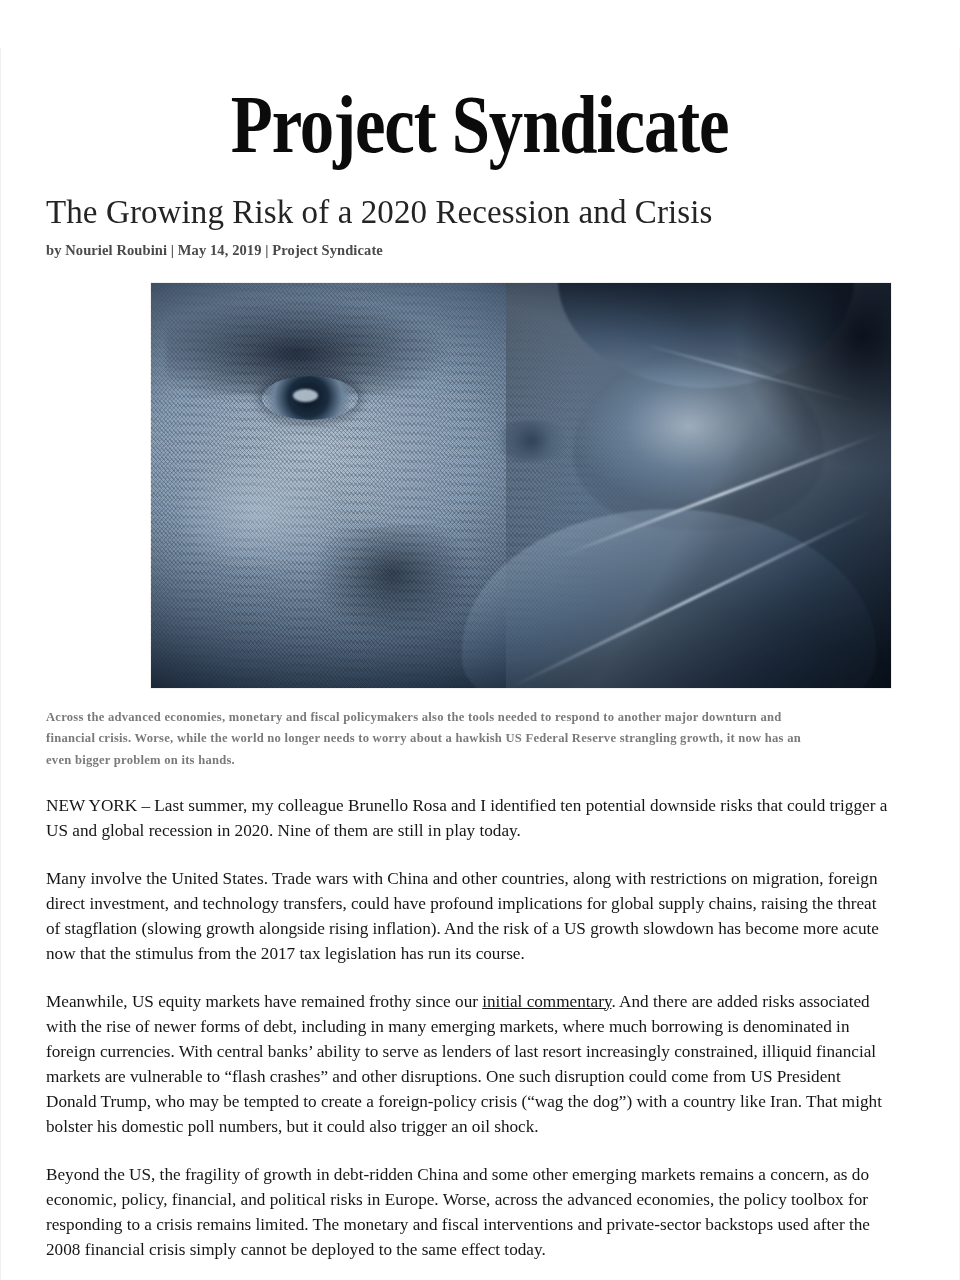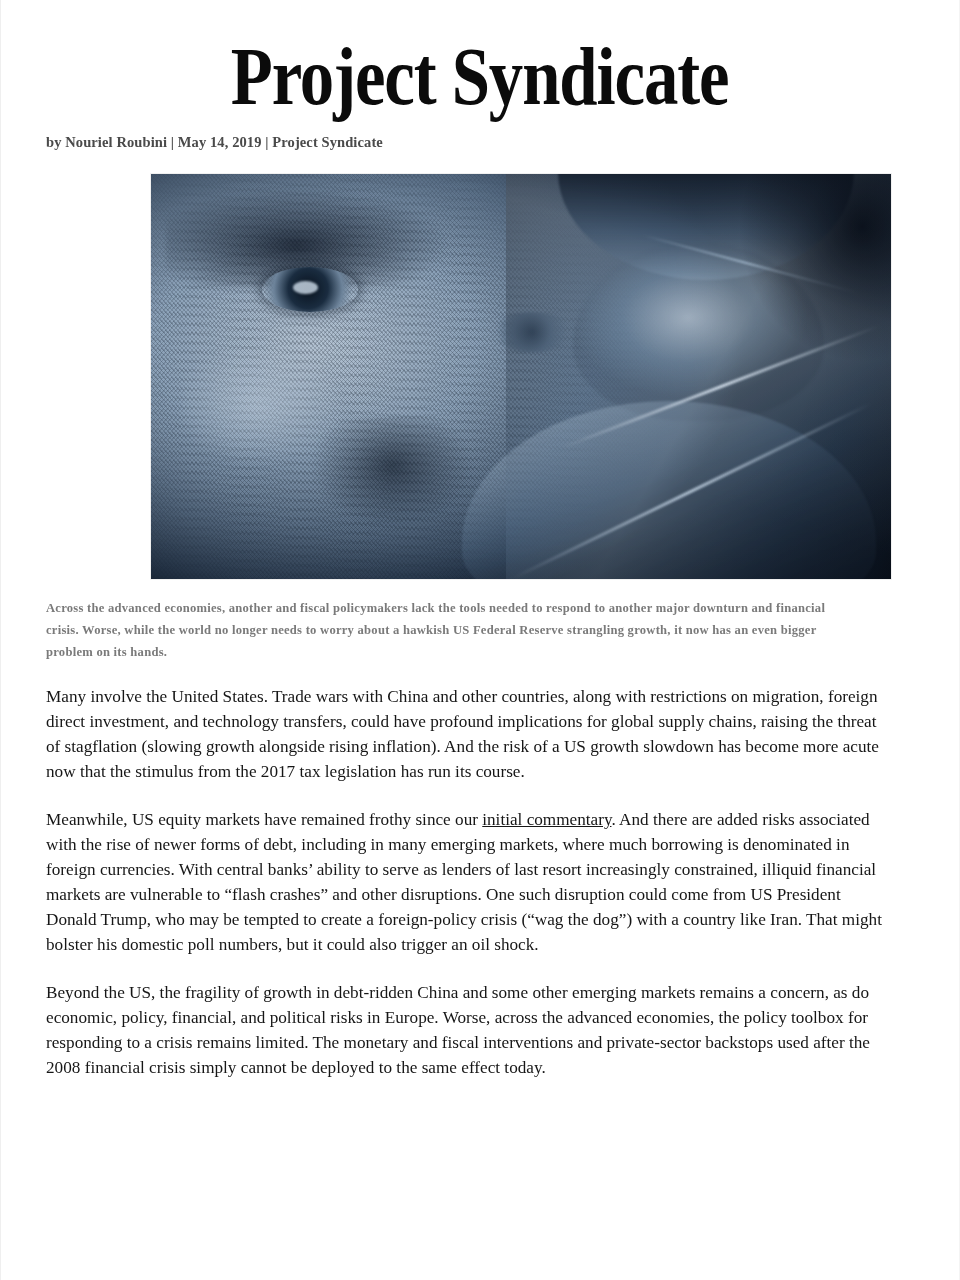--- a/index.html
+++ b/index.html
@@ -26,20 +26,21 @@
     border-left: 1px solid #efefef;
     border-right: 1px solid #f4f4f4;
   }
 
   
   .masthead {
     width: 100%;
     text-align: center;
     padding-top: 40px;
     padding-bottom: 10px;
+    margin-top: 48px;
   }
   .masthead-logo {
     display: inline-block;
     font-family: "Liberation Serif", "DejaVu Serif", serif;
     font-weight: 700;
     font-size: 74px;
     line-height: 0.98;
     letter-spacing: -1.2px;
     color: #0b0b0b;
     transform: scaleX(0.93) scaleY(1.12);
@@ -231,20 +232,21 @@
 <body>
 
 <div class="page">
 
   <header class="masthead">
     <div class="masthead-logo">Project Syndicate</div>
   </header>
 
   <div class="article">
 
+    <h1 class="headline">The Growing Risk of a 2020 Recession and Crisis</h1>
 
     <div class="byline">by Nouriel Roubini | May 14, 2019 | Project Syndicate</div>
 
     <div class="hero-wrap">
       <figure class="hero">
         <span class="bg-base"></span>
         <span class="note-texture"></span>
         <span class="brow"></span>
         <span class="cheek-hi"></span>
         <span class="eye-left"></span>
@@ -256,22 +258,23 @@
         <span class="glass-lower"></span>
         <span class="glass-edge-1"></span>
         <span class="glass-edge-2"></span>
         <span class="glass-edge-3"></span>
         <span class="dark-corner"></span>
         <span class="tint"></span>
         <span class="vignette"></span>
       </figure>
     </div>
 
-    <div class="caption">Across the advanced economies, another and fiscal policymakers lack the tools needed to respond to another major downturn and financial crisis. Worse, while the world no longer needs to worry about a hawkish US Federal Reserve strangling growth, it now has an even bigger problem on its hands.</div>
+    <div class="caption">Across the advanced economies, monetary and fiscal policymakers also the tools needed to respond to another major downturn and financial crisis. Worse, while the world no longer needs to worry about a hawkish US Federal Reserve strangling growth, it now has an even bigger problem on its hands.</div>
 
     <div class="body-copy">
+        <p>NEW YORK – Last summer, my colleague Brunello Rosa and I identified ten potential downside risks that could trigger a US and global recession in 2020. Nine of them are still in play today.</p>
         <p>Many involve the United States. Trade wars with China and other countries, along with restrictions on migration, foreign direct investment, and technology transfers, could have profound implications for global supply chains, raising the threat of stagflation (slowing growth alongside rising inflation). And the risk of a US growth slowdown has become more acute now that the stimulus from the 2017 tax legislation has run its course.</p>
         <p>Meanwhile, US equity markets have remained frothy since our <a href="#">initial commentary</a>. And there are added risks associated with the rise of newer forms of debt, including in many emerging markets, where much borrowing is denominated in foreign currencies. With central banks’ ability to serve as lenders of last resort increasingly constrained, illiquid financial markets are vulnerable to “flash crashes” and other disruptions. One such disruption could come from US President Donald Trump, who may be tempted to create a foreign-policy crisis (“wag the dog”) with a country like Iran. That might bolster his domestic poll numbers, but it could also trigger an oil shock.</p>
         <p>Beyond the US, the fragility of growth in debt-ridden China and some other emerging markets remains a concern, as do economic, policy, financial, and political risks in Europe. Worse, across the advanced economies, the policy toolbox for responding to a crisis remains limited. The monetary and fiscal interventions and private-sector backstops used after the 2008 financial crisis simply cannot be deployed to the same effect today.</p>
       </div>
 
   </div>
 </div>
 
 </body></html>

